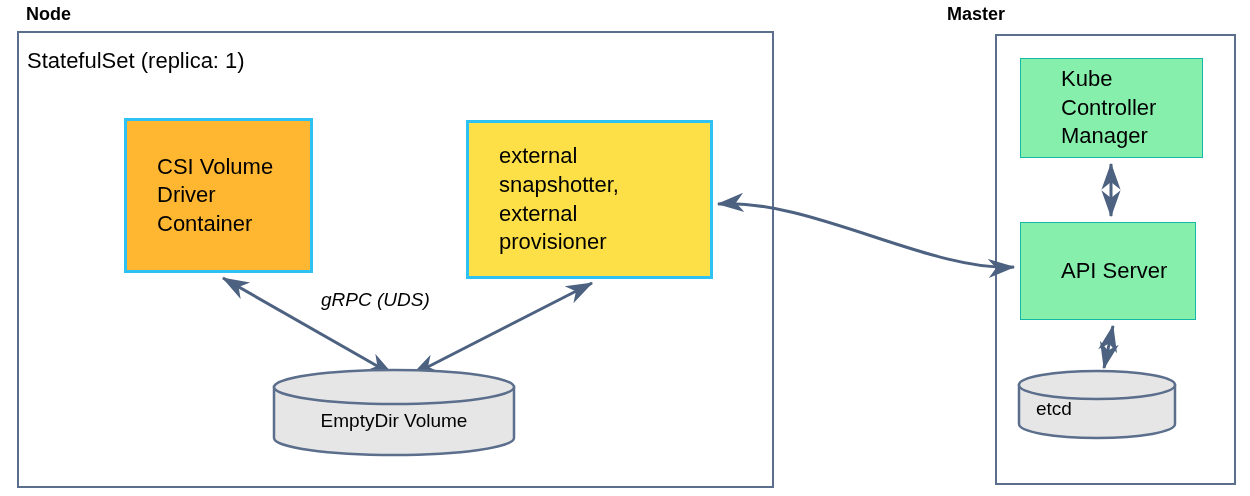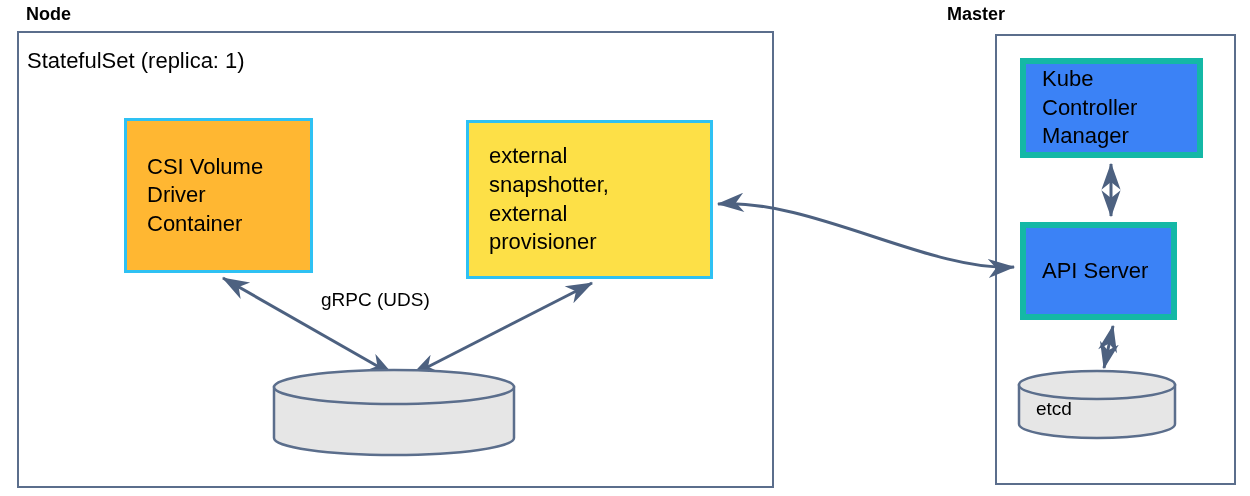--- a/index.html
+++ b/index.html
@@ -48,45 +48,47 @@
     position: absolute;
     box-sizing: border-box;
     display: flex;
     align-items: center;
     justify-content: flex-start;
   }
   .proc-box .txt {
     font-size: 22px;
     line-height: 1.30;
     color: #000000;
-    padding-left: 20px;
+    padding-left: 30px;
     white-space: pre-line;
   }
   .orange-box {
     background: #ffb732;
     border: 3px solid #2ec1f3;
   }
   .green-box {
     background: #fde047;
     border: 3px solid #2ec1f3;
   }
   .gray-box {
-    background: #3b82f6;
-    border: 6px solid #14b8a6;
+    background: #86efac;
+    border: 1px solid #14b8a6;
+    padding-left: 24px;
   }
   .gray-box .txt {
     font-size: 22px;
     padding-left: 16px;
   }
   .edge-label {
     position: absolute;
     font-size: 19px;
     color: #000000;
     white-space: nowrap;
     background: transparent;
+    font-style: italic;
   }
   .cyl-label {
     position: absolute;
     font-size: 19px;
     color: #000000;
     white-space: nowrap;
     text-align: center;
   }
   .cyl-label.left-al {
     text-align: left;
@@ -150,22 +152,23 @@
 external
 provisioner</div>
   </div>
 
   <div class="proc-box gray-box" style="left:1020px; top:58px; width:183px; height:100px;">
     <div class="txt">Kube
 Controller
 Manager</div>
   </div>
 
-  <div class="proc-box gray-box" style="left:1020px; top:222px; width:157px; height:98px;">
+  <div class="proc-box gray-box" style="left:1020px; top:222px; width:176px; height:98px;">
     <div class="txt">API Server</div>
   </div>
 
+  <div class="cyl-label" style="left:274px; top:410px; width:240px;">EmptyDir Volume</div>
 
   <div class="cyl-label left-al" style="left:1036px; top:398px; width:140px;">etcd</div>
 
   <div class="edge-label" style="left:321px; top:289px;">gRPC (UDS)</div>
 
 </div>
 
 </body></html>

